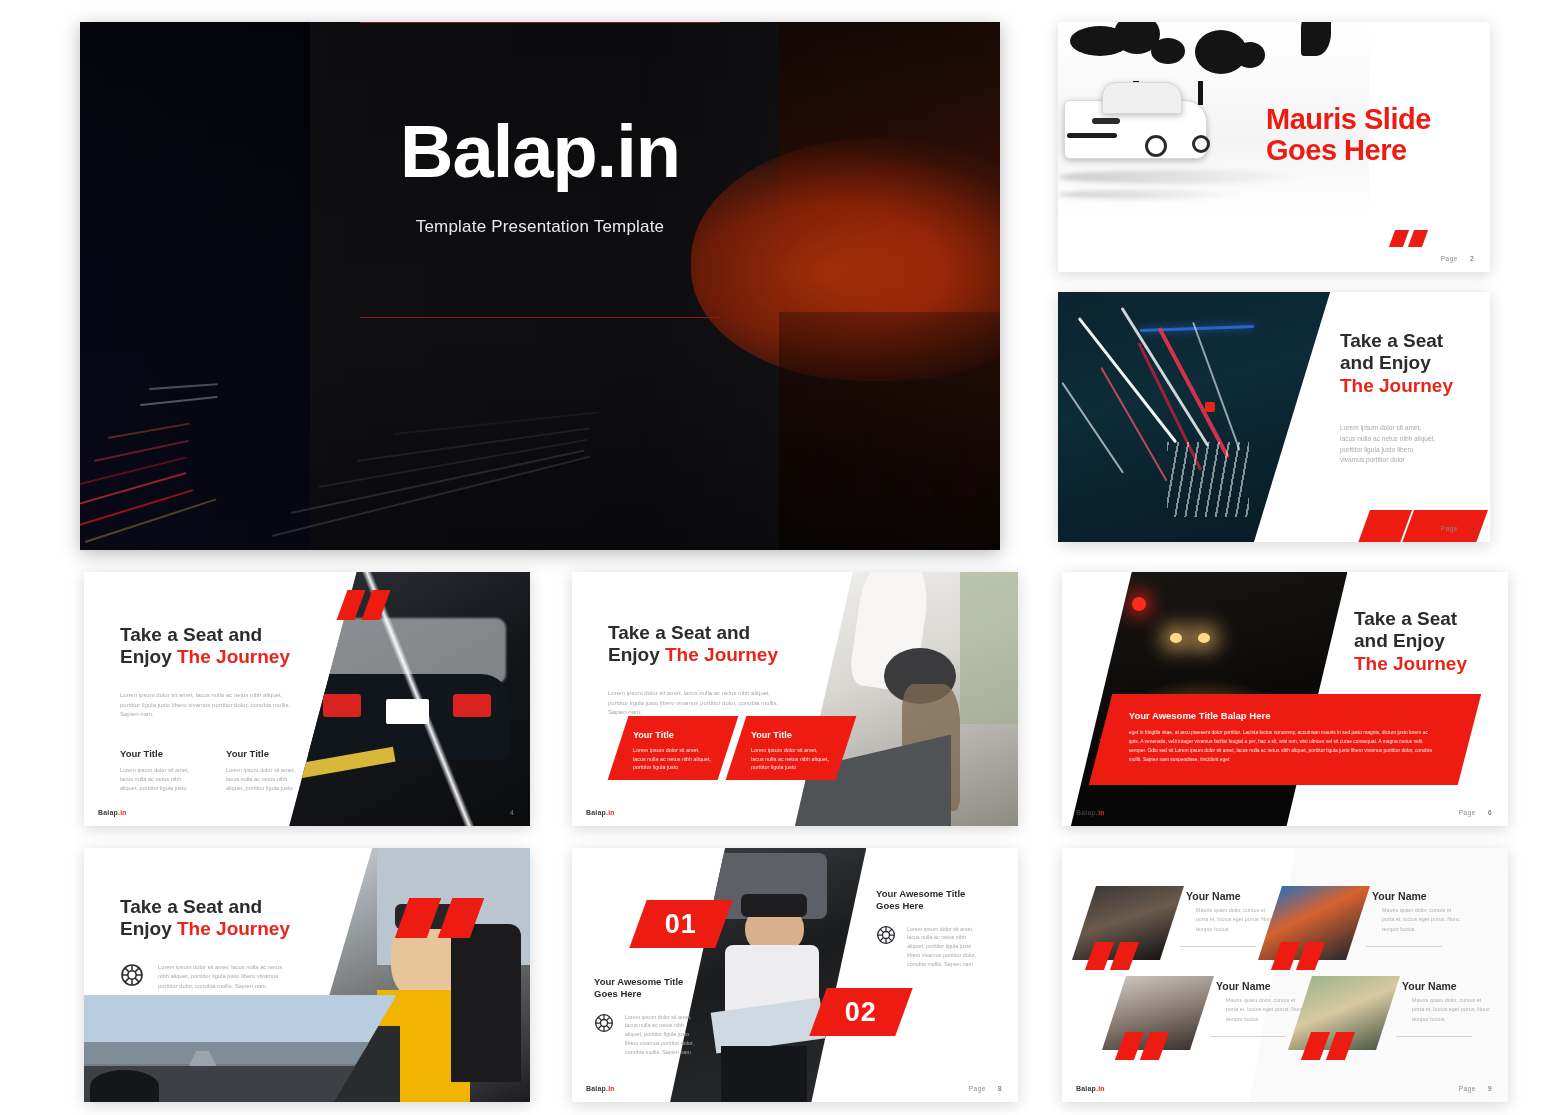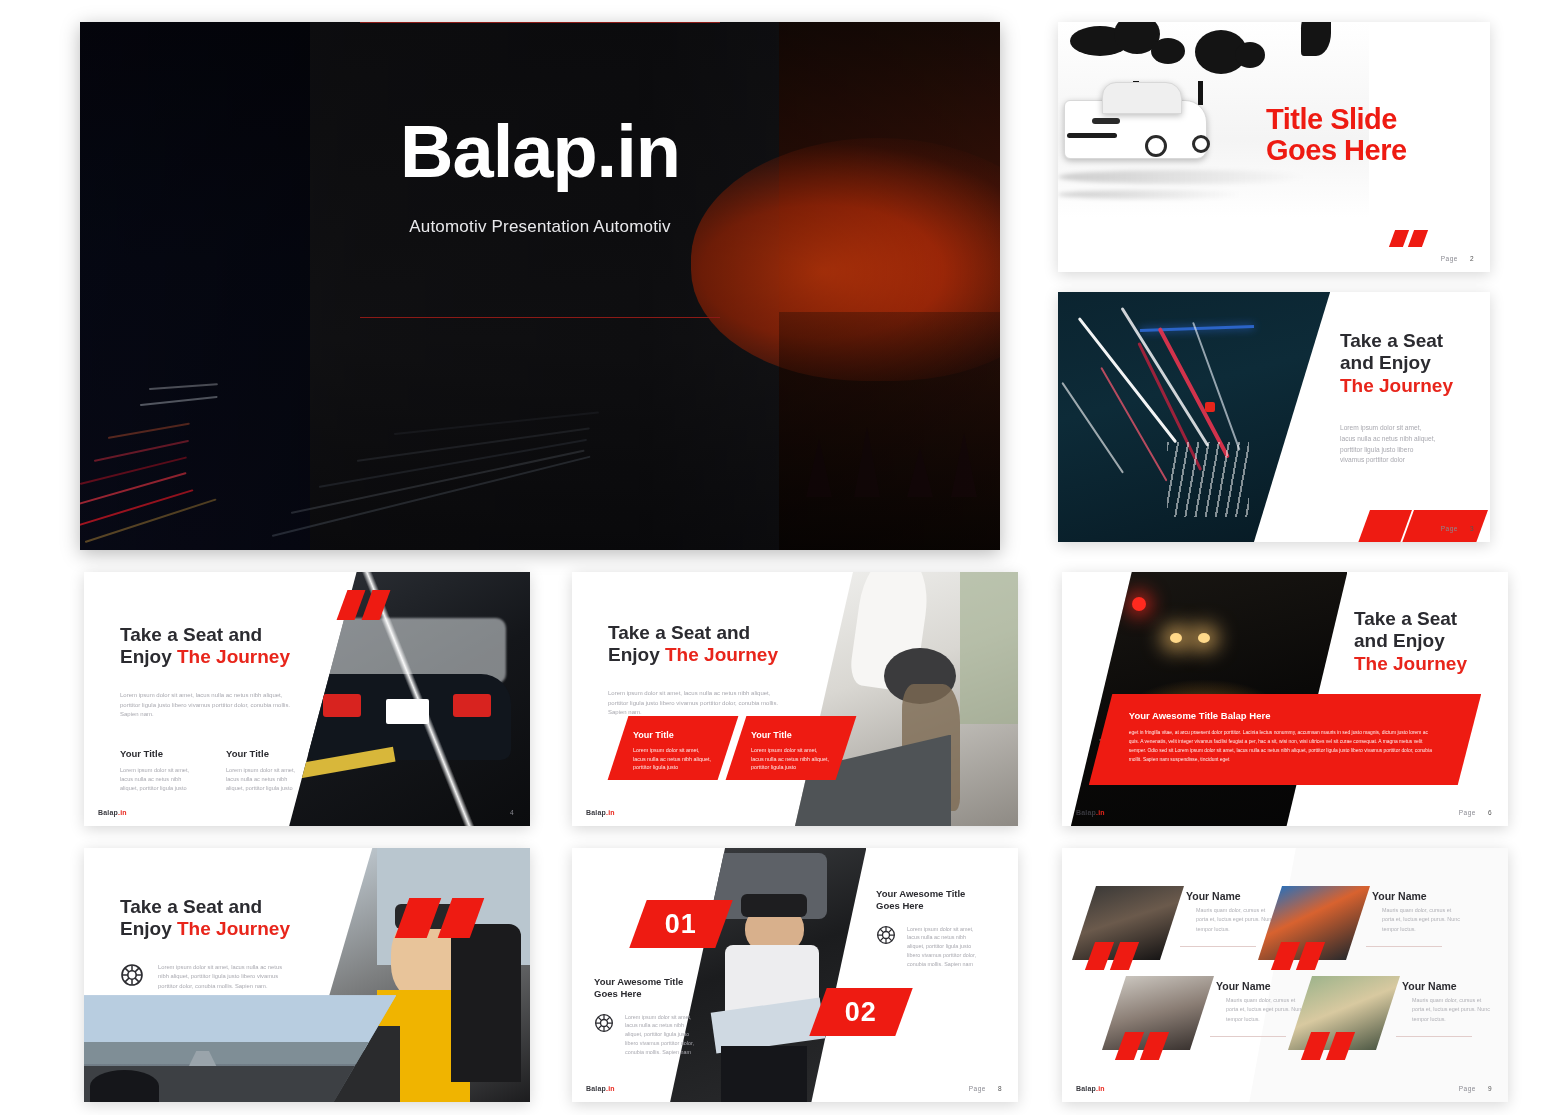--- a/index.html
+++ b/index.html
@@ -167,21 +167,21 @@
         <div class="tree" style="left:12%"></div>
         <div class="tree" style="left:34%;border-bottom-width:70px"></div>
         <div class="tree" style="left:58%;border-bottom-width:50px"></div>
         <div class="tree" style="left:78%;border-bottom-width:64px"></div>
       </div>
     </div>
     <div class="hero-overlay"></div>
     <div class="hero-content">
       <div class="hero-rule top"></div>
       <div class="hero-title">Balap.in</div>
-      <div class="hero-sub">Automotiv Presentation Automotiv</div>
+      <div class="hero-sub">Template Presentation Template</div>
       <div class="hero-rule bottom"></div>
     </div>
   </div>
 
   <div class="slide" id="s2">
     <div class="s2-photo">
       <div class="blob" style="left:4%;top:2%;width:60px;height:30px;"></div>
       <div class="blob" style="left:18%;top:-4%;width:46px;height:40px;"></div>
       <div class="blob" style="left:30%;top:8%;width:34px;height:26px;"></div>
       <div class="blob" style="left:44%;top:4%;width:52px;height:44px;"></div>
@@ -192,21 +192,21 @@
       <div class="car-body" style="left:2%;top:40%;width:46%;height:30%;"></div>
       <div class="car-body" style="left:14%;top:31%;width:26%;height:16%;border-radius:14px 16px 0 0;background:#efefef"></div>
       <div style="position:absolute;left:3%;top:57%;width:16%;height:5px;background:#1d1d1d;border-radius:3px"></div>
       <div style="position:absolute;left:11%;top:49%;width:9%;height:6px;background:#2a2a2a;border-radius:4px"></div>
       <div class="car-wheel" style="left:28%;top:58%;width:22px;height:22px;"></div>
       <div class="car-wheel" style="left:43%;top:58%;width:18px;height:18px;"></div>
       <div class="car-shadow" style="left:0%;top:76%;width:80%;height:14px;"></div>
       <div class="car-shadow" style="left:0%;top:86%;width:60%;height:9px;"></div>
     </div>
     <div class="s2-title">
-      <div>Title Slide</div>
+      <div>Mauris Slide</div>
       <div>Goes Here</div>
     </div>
     <span class="mark" style="position:absolute;right:64px;top:208px;width:34px;height:17px;">
       <i style="left:0;width:14px"></i>
         <i style="left:19px;width:14px"></i>
     </span>
     <div class="page-num" style="right:16px;bottom:10px;font-size:6.5px;">
       <span>Page</span><span class="n">2</span>
     </div>
   </div>

